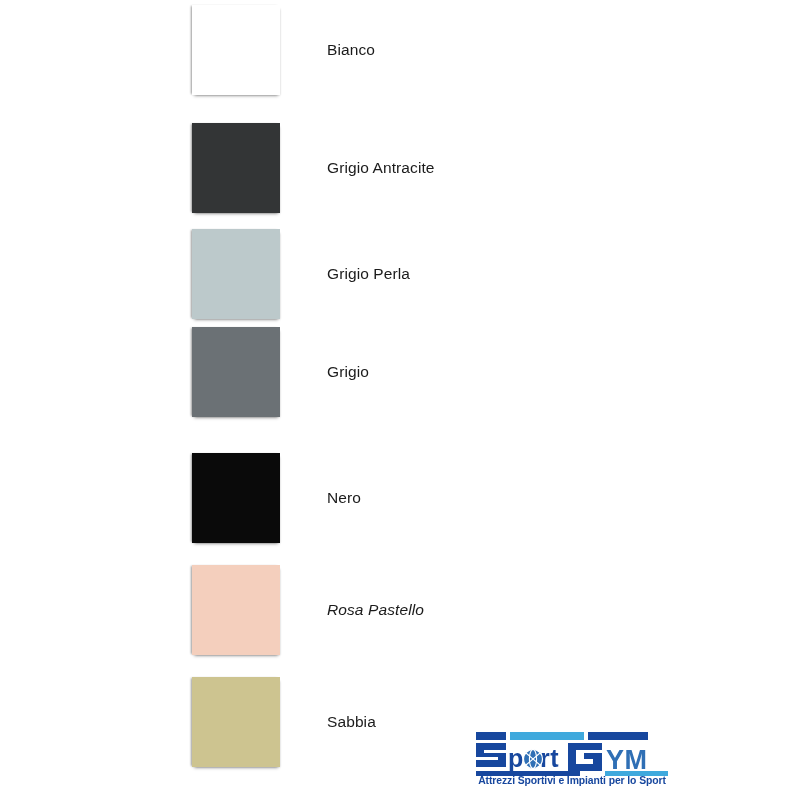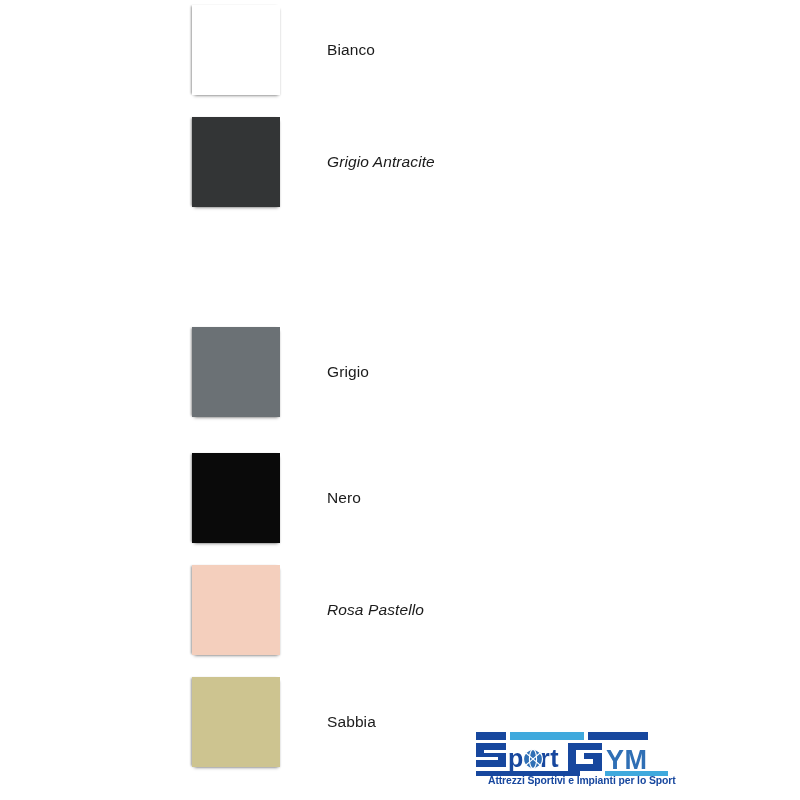--- a/index.html
+++ b/index.html
@@ -62,41 +62,46 @@
     width: 200px;
     height: 62px;
   }
   #brand-logo svg {
     display: block;
     width: 200px;
     height: 62px;
   }
   .logo-tagline {
     position: absolute;
-    left: 16px;
+    left: 0;
     top: 46px;
     width: 200px;
+    text-align: center;
     font-size: 10.4px;
     font-weight: bold;
     color: #17479e;
     letter-spacing: -0.1px;
     white-space: nowrap;
   }
 </style>
 </head>
 <body>
 
 <div id="swatch-chart">
     <div class="swatch-row" style="top: 5px;">
       <div class="swatch-chip" style="background-color: rgb(255, 255, 255);"></div>
       <div class="swatch-label">Bianco</div>
     </div>
-    <div class="swatch-row" style="top: 117px; font-style: italic;">
+    <div class="swatch-row" style="top: 123px;">
       <div class="swatch-chip" style="background-color: rgb(51, 53, 54);"></div>
       <div class="swatch-label">Grigio Antracite</div>
+    </div>
+    <div class="swatch-row" style="top: 229px;">
+      <div class="swatch-chip" style="background-color: rgb(188, 201, 203);"></div>
+      <div class="swatch-label">Grigio Perla</div>
     </div>
     <div class="swatch-row" style="top: 327px;">
       <div class="swatch-chip" style="background-color: rgb(107, 113, 117);"></div>
       <div class="swatch-label">Grigio</div>
     </div>
     <div class="swatch-row" style="top: 453px;">
       <div class="swatch-chip" style="background-color: rgb(10, 10, 10);"></div>
       <div class="swatch-label">Nero</div>
     </div>
     <div class="swatch-row" style="top: 565px; font-style: italic;">

